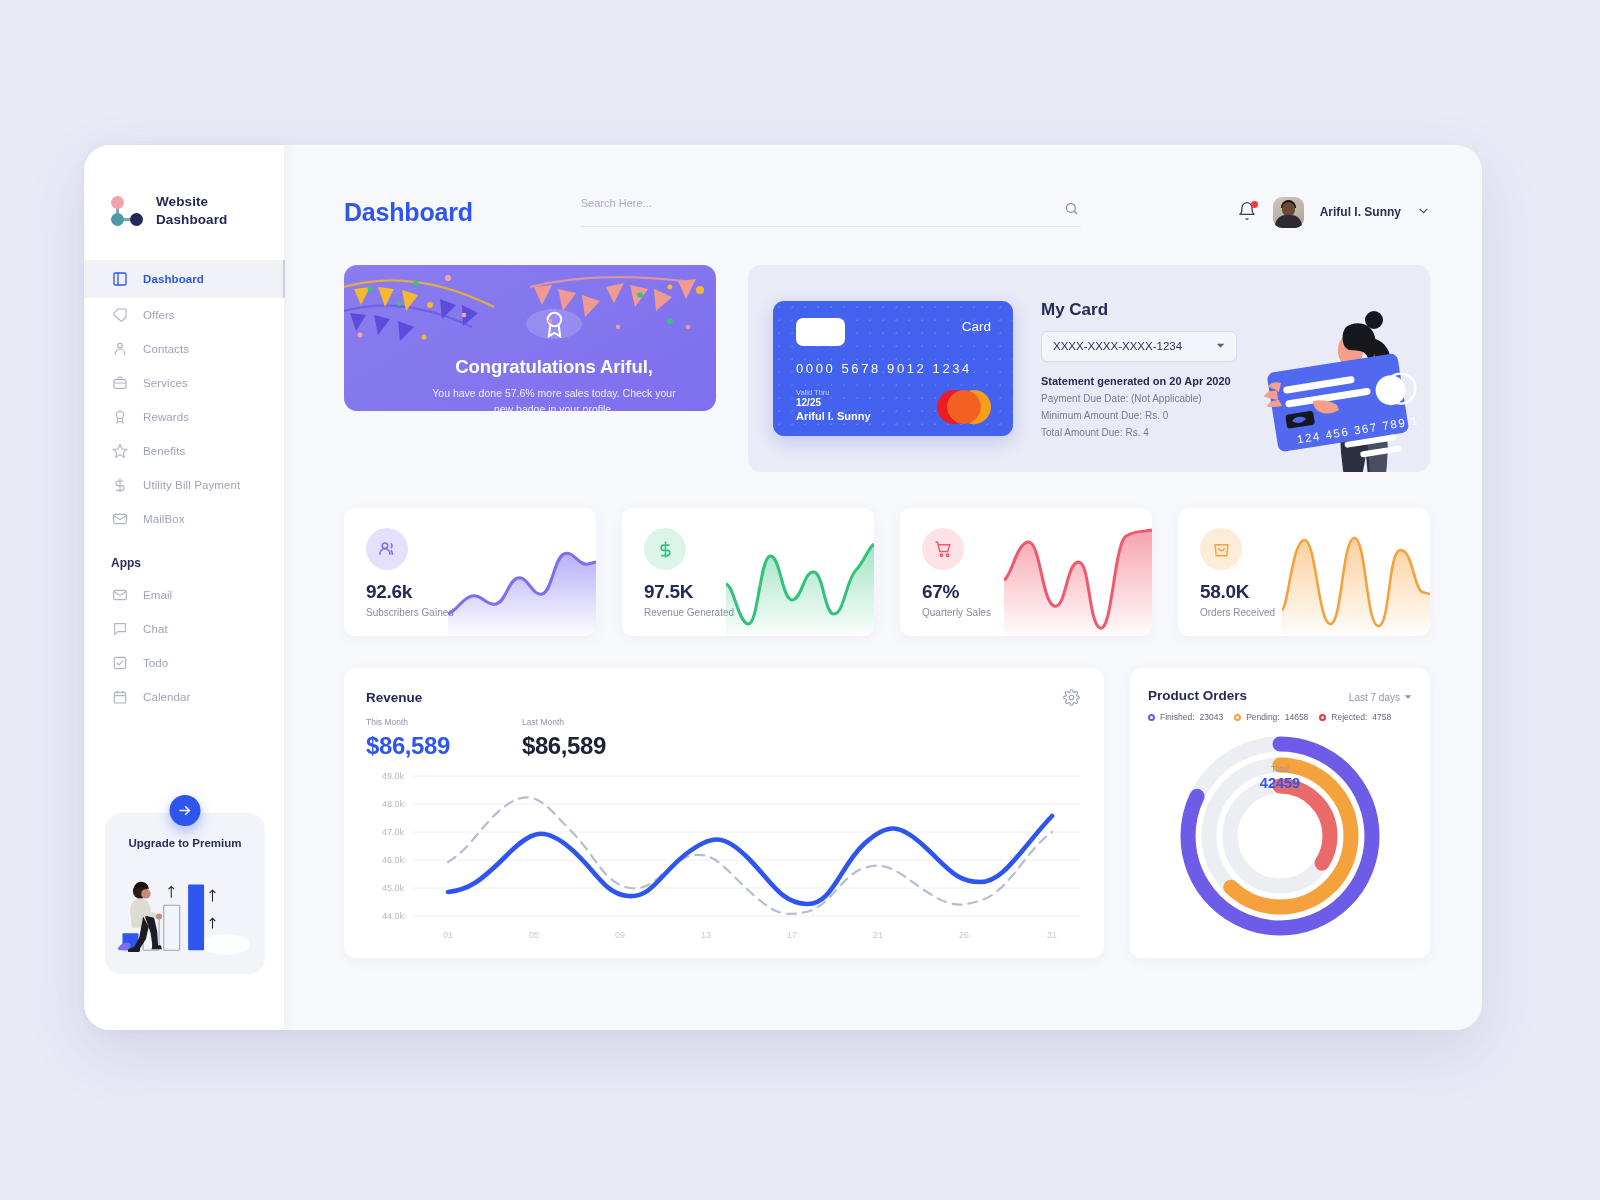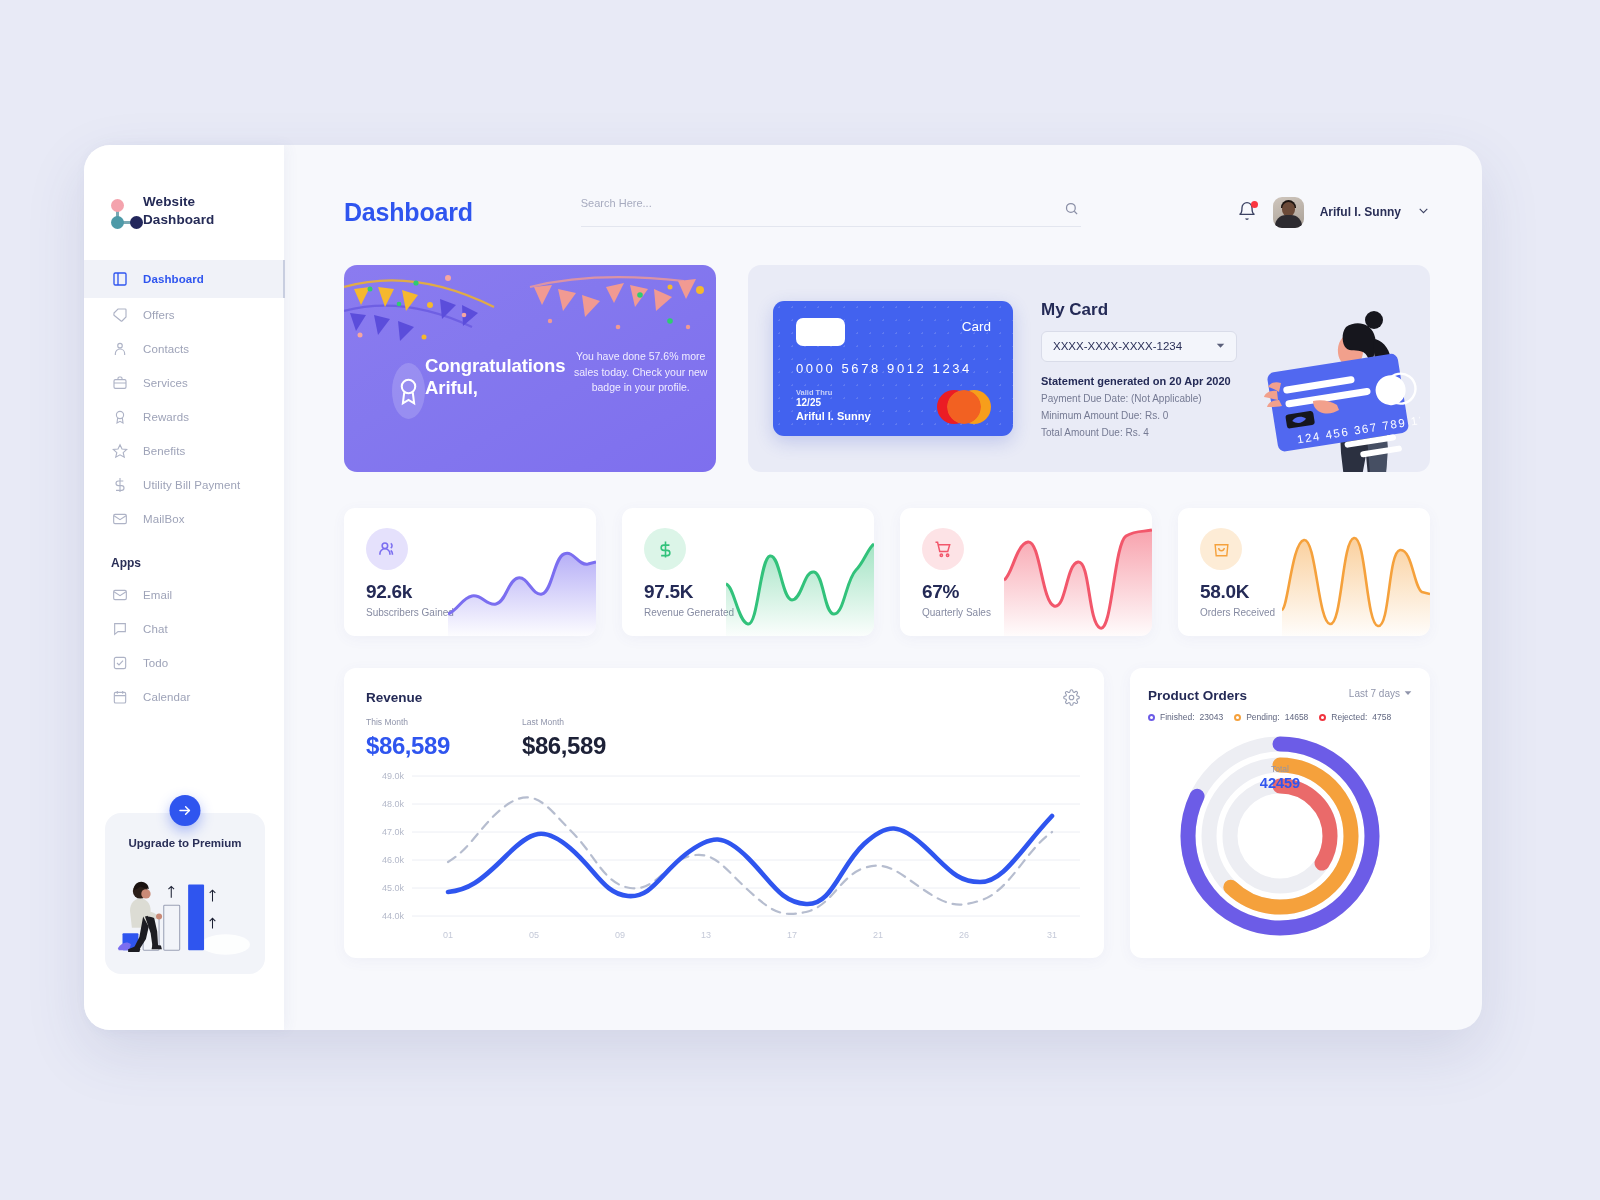--- a/index.html
+++ b/index.html
@@ -21,21 +21,21 @@
   
   .sidebar {
     width: 200px; height: 100%;
     background: #ffffff;
     border-radius: 26px 0 0 26px;
     position: relative;
     flex: 0 0 200px;
     box-shadow: 3px 0 14px rgba(80,90,150,0.055);
     z-index: 3;
   }
-  .logo-wrap { display: flex; align-items: flex-end; padding: 48px 0 0 27px; }
+  .logo-wrap { display: flex; align-items: center; gap: 13px; padding: 48px 0 0 27px; }
   .logo-mark { position: relative; width: 32px; height: 30px; flex: 0 0 32px; }
   .logo-mark .ln { position: absolute; background: #7aa9b4; }
   .logo-mark .c { position: absolute; border-radius: 50%; }
   .c-pink { width: 13px; height: 13px; background: #f4a3ad; left: 0; top: 0; }
   .c-teal { width: 13px; height: 13px; background: #4e9aa8; left: 0; top: 17px; }
   .c-navy { width: 13px; height: 13px; background: #23275c; left: 19px; top: 17px; }
   .ln-v { width: 2.5px; height: 14px; left: 5.2px; top: 8px; }
   .ln-h { width: 13px; height: 2.5px; left: 10px; top: 22.3px; }
   .logo-text { font-size: 13.5px; font-weight: bold; color: #242a56; line-height: 1.33; letter-spacing: .1px; }
 
@@ -99,24 +99,24 @@
   .avatar .head { position:absolute; width:13px; height:14px; border-radius:50% 50% 45% 45%; background:#6b4a38; left:9px; top:5px;}
   .avatar .hair { position:absolute; width:15px; height:8px; border-radius:8px 8px 0 0; background:#1c1410; left:8px; top:3px;}
   .avatar .body { position:absolute; width:27px; height:13px; border-radius:11px 11px 0 0; background:#2d2b30; left:2px; bottom:0;}
   .uname { font-size: 12px; font-weight: bold; color: #2a2f57; }
   .chev { cursor: pointer; }
 
   .row1 { display: flex; gap: 32px; margin-top: 32px; }
 
   
   .congrats {
-    width: 372px; height: 207px; border-radius: 13px;
+    width: 372px; height: 146px; border-radius: 13px;
     background: linear-gradient(150deg,#8b7bf0 0%, #8478ee 40%, #7e6fee 100%);
     position: relative; overflow: hidden;
-    display: flex; flex-direction: row; align-items: center;
+    display: flex; flex-direction: column; align-items: center;
     flex: 0 0 372px;
     padding-left: 48px;
   }
   .badge-circle {
     width: 56px; height: 56px; border-radius: 50%;
     background: rgba(255,255,255,0.17);
     display: flex; align-items: center; justify-content: center;
     margin-top: 44px;
   }
   .congrats h2 { color: #fff; font-size: 18.5px; font-weight: bold; margin-top: 17px; letter-spacing: -.1px;}
@@ -135,21 +135,21 @@
     box-shadow: 0 6px 18px rgba(50,75,200,0.22);
   }
   .cc-dots {
     position: absolute; inset: 0;
     background-image: radial-gradient(rgba(255,255,255,0.15) 1px, transparent 1px);
     background-size: 13px 13px;
   }
   .cc-chipbox { position: absolute; left: 23px; top: 17px; width: 49px; height: 28px; background: #fff; border-radius: 7px; }
   .cc-brand { position: absolute; right: 22px; top: 18px; color: #fff; font-size: 13.5px; }
   .cc-num { position: absolute; left: 23px; top: 60px; color: #fff; font-size: 13px; letter-spacing: 2.6px; font-weight: 500; }
-  .cc-vt { position: absolute; left: 23px; top: 87px; color: #c8d1f8; font-size: 7.5px; font-weight: bold; }
+  .cc-vt { position: absolute; left: 23px; top: 87px; color: #c8d1f8; font-size: 7.5px; font-weight: normal; }
   .cc-vtv { position: absolute; left: 23px; top: 96px; color: #fff; font-size: 10px; font-weight: bold; }
   .cc-name { position: absolute; left: 23px; bottom: 14px; color: #fff; font-size: 11px; font-weight: bold; }
   .mc-logo { position: absolute; right: 22px; bottom: 12px; width: 54px; height: 34px; }
   .mc-logo i { position: absolute; width: 34px; height: 34px; border-radius: 50%; top: 0; }
   .mc-red { background: #eb1c24; left: 0; }
   .mc-orange { background: #f79e1b; right: 0; }
   .mc-mid { background: #f26122; left: 10px; width: 14px; border-radius: 0; height: 34px;
     -webkit-mask-image: radial-gradient(circle at center, #000 99%, transparent 100%); }
 
   .card-info { margin-left: 28px; position: relative; z-index: 2; }
@@ -191,21 +191,21 @@
   .rev-v { font-size: 24px; font-weight: bold; margin-top: 5px; letter-spacing: -.4px; }
   .rev-v.blue { color: #2f55ef; }
   .rev-v.dark { color: #1d2137; }
   .rev-chart { position: absolute; left: 16px; right: 18px; top: 98px; height: 175px; }
 
   .orders {
     width: 300px; flex: 0 0 300px; height: 290px; background: #fff; border-radius: 12px;
     padding: 20px 18px 0 18px; position: relative;
     box-shadow: 0 3px 14px rgba(90,100,160,0.055);
   }
-  .ord-head { display: flex; align-items: flex-start; justify-content: space-between; }
+  .ord-head { display: flex; align-items: flex-end; justify-content: space-between; }
   .ord-title { font-size: 13.5px; font-weight: bold; color: #242a56; }
   .ord-range { font-size: 10px; color: #9095ab; display:flex; align-items:center; gap:4px; cursor: pointer; }
   .ord-legend { display: flex; gap: 11px; margin-top: 9px; }
   .leg { display: flex; align-items: center; gap: 5px; font-size: 8.5px; color: #5f657f; }
   .leg-ring { width: 7px; height: 7px; border-radius: 50%; border: 2px solid; }
   .donut-wrap { position: absolute; left: 0; right: 0; top: 62px; display: flex; justify-content: center; }
   .donut-center { position: absolute; left: 0; right: 0; top: 96px; text-align: center; }
   .donut-total-l { font-size: 8.5px; color: #9095ab; }
   .donut-total-v { font-size: 14.5px; font-weight: bold; color: #2f55ef; margin-top: 1px; }
 </style>

